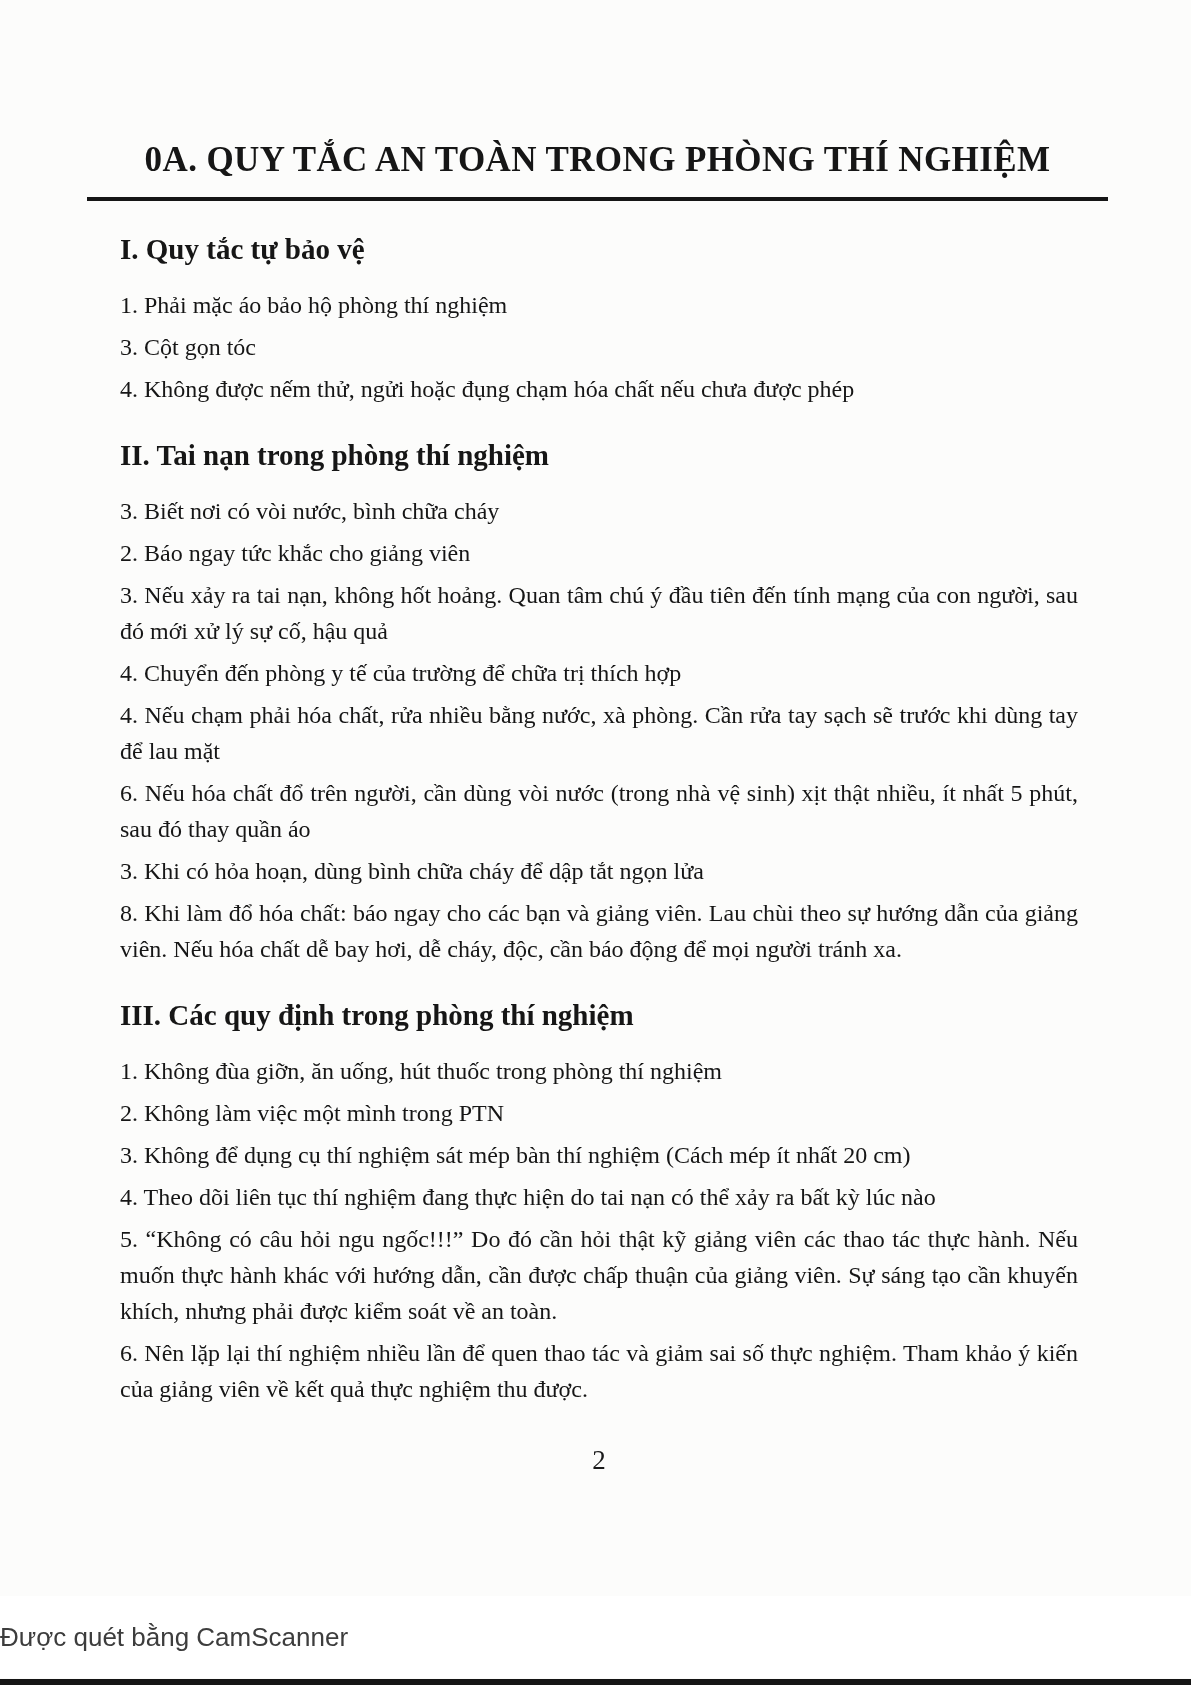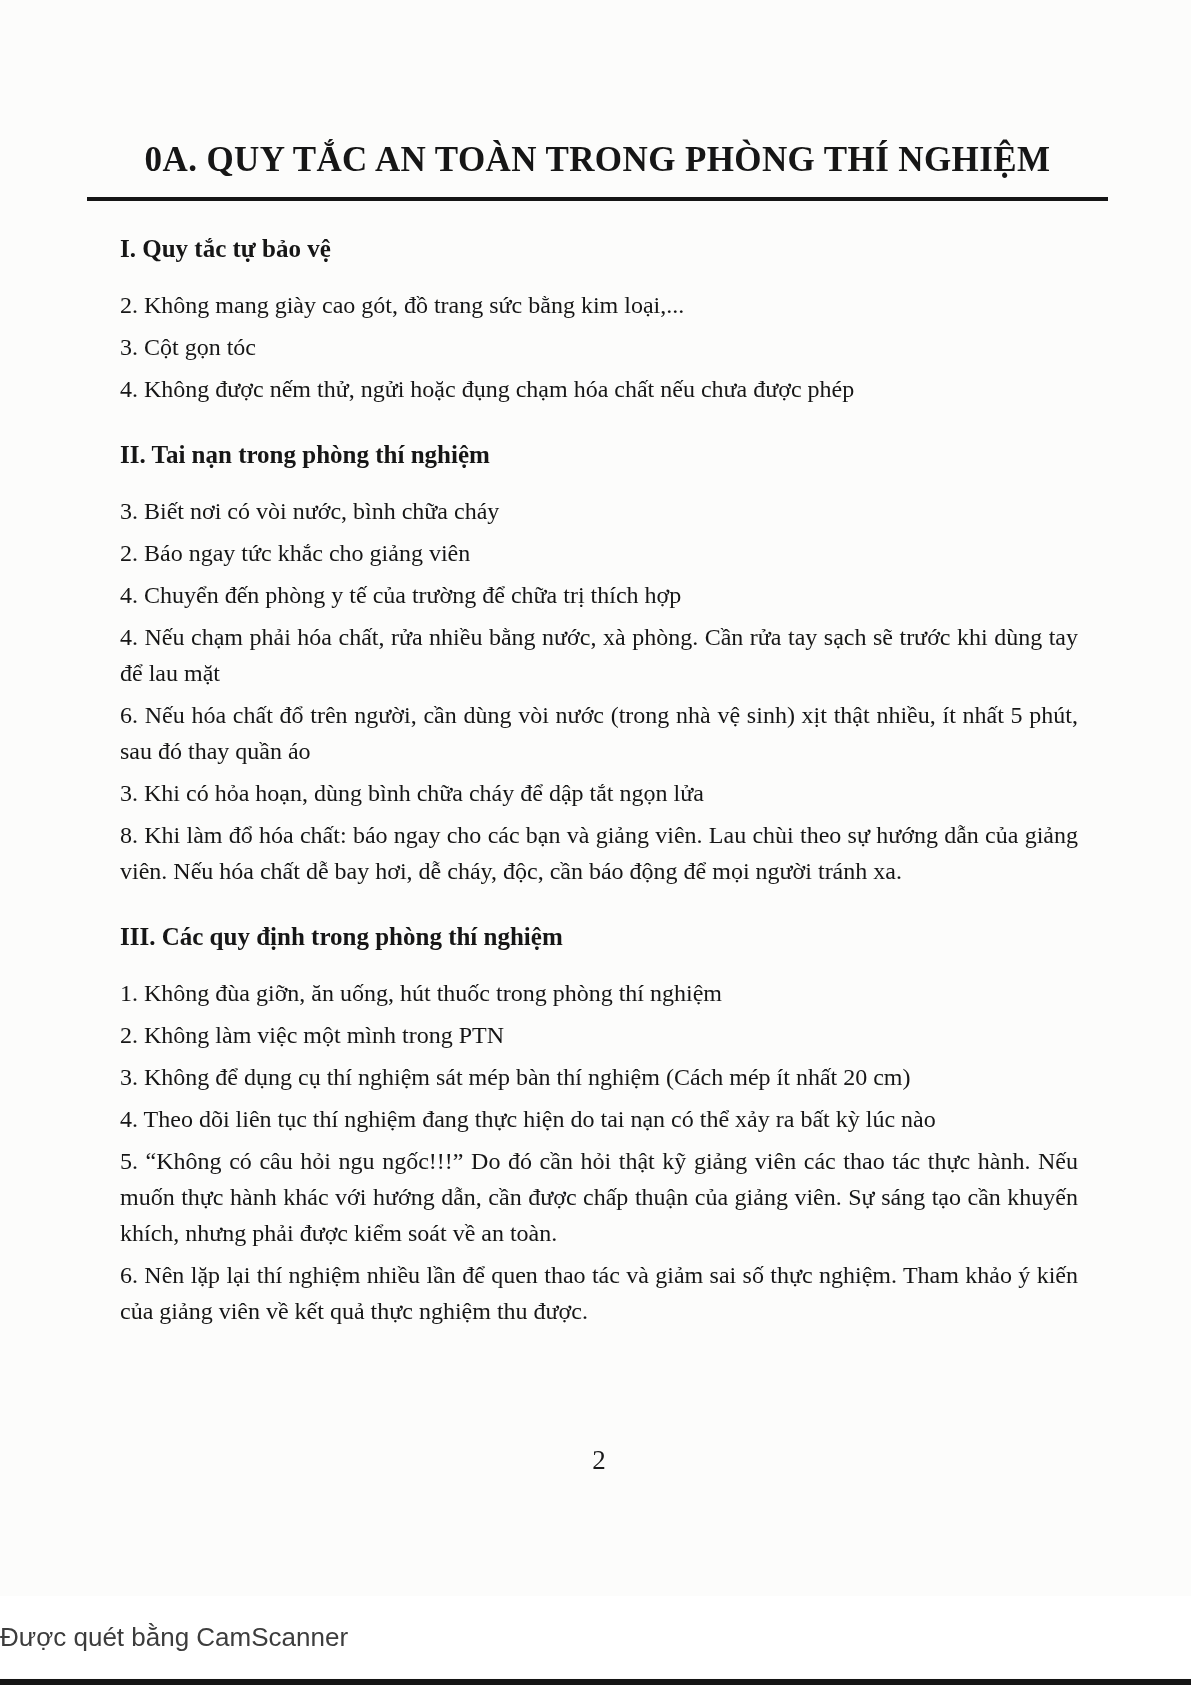--- a/index.html
+++ b/index.html
@@ -24,21 +24,21 @@
     font-size: 35px;
     line-height: 44px;
     font-weight: bold;
     text-align: center;
     letter-spacing: 0.4px;
     margin: 0 -30px 0 -33px;
     padding-bottom: 15px;
     border-bottom: 4px solid #161616;
   }
   .section-heading {
-    font-size: 25px;
+    font-size: 29px;
     line-height: 32px;
     font-weight: bold;
     margin: 32px 0 22px 0;
   }
   .rule-item {
     font-size: 24px;
     line-height: 36px;
     margin: 0 0 6px 0;
     text-align: justify;
   }
@@ -82,29 +82,30 @@
 </head>
 <body>
 
 <div class="page">
   <div class="content">
 
     <h1 class="doc-title">0A. QUY TẮC AN TOÀN TRONG PHÒNG THÍ NGHIỆM</h1>
 
     <section>
       <h2 class="section-heading">I. Quy tắc tự bảo vệ</h2>
-      <p class="rule-item">2. Không mang giày cao gót, đồ trang sức bằng kim loại,...</p>
+      <p class="rule-item">1. Phải mặc áo bảo hộ phòng thí nghiệm</p>
       <p class="rule-item">3. Cột gọn tóc</p>
       <p class="rule-item">4. Không được nếm thử, ngửi hoặc đụng chạm hóa chất nếu chưa được phép</p>
     </section>
 
     <section>
       <h2 class="section-heading">II. Tai nạn trong phòng thí nghiệm</h2>
       <p class="rule-item">3. Biết nơi có vòi nước, bình chữa cháy</p>
       <p class="rule-item">2. Báo ngay tức khắc cho giảng viên</p>
+      <p class="rule-item">3. Nếu xảy ra tai nạn, không hốt hoảng. Quan tâm chú ý đầu tiên đến tính mạng của con người, sau đó mới xử lý sự cố, hậu quả</p>
       <p class="rule-item">4. Chuyển đến phòng y tế của trường để chữa trị thích hợp</p>
       <p class="rule-item">4. Nếu chạm phải hóa chất, rửa nhiều bằng nước, xà phòng. Cần rửa tay sạch sẽ trước khi dùng tay để lau mặt</p>
       <p class="rule-item">6. Nếu hóa chất đổ trên người, cần dùng vòi nước (trong nhà vệ sinh) xịt thật nhiều, ít nhất 5 phút, sau đó thay quần áo</p>
       <p class="rule-item">3. Khi có hỏa hoạn, dùng bình chữa cháy để dập tắt ngọn lửa</p>
       <p class="rule-item">8. Khi làm đổ hóa chất: báo ngay cho các bạn và giảng viên. Lau chùi theo sự hướng dẫn của giảng viên. Nếu hóa chất dễ bay hơi, dễ cháy, độc, cần báo động để mọi người tránh xa.</p>
     </section>
 
     <section>
       <h2 class="section-heading">III. Các quy định trong phòng thí nghiệm</h2>
       <p class="rule-item">1. Không đùa giỡn, ăn uống, hút thuốc trong phòng thí nghiệm</p>

